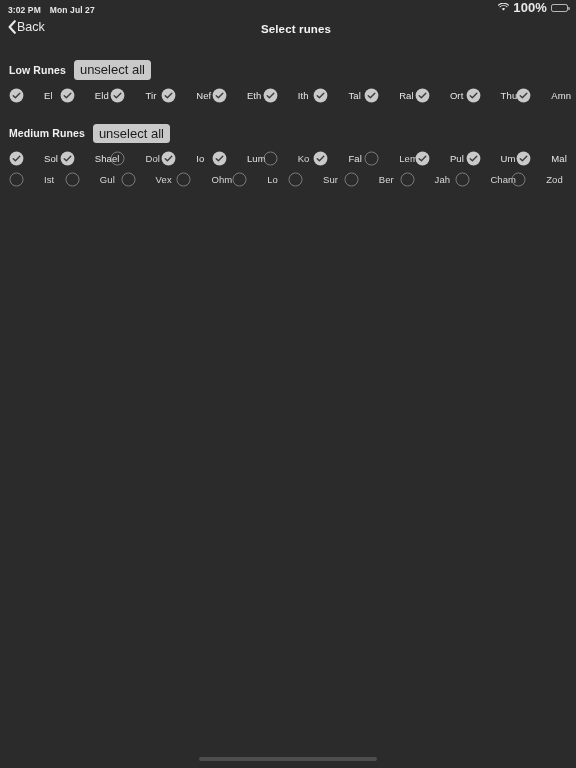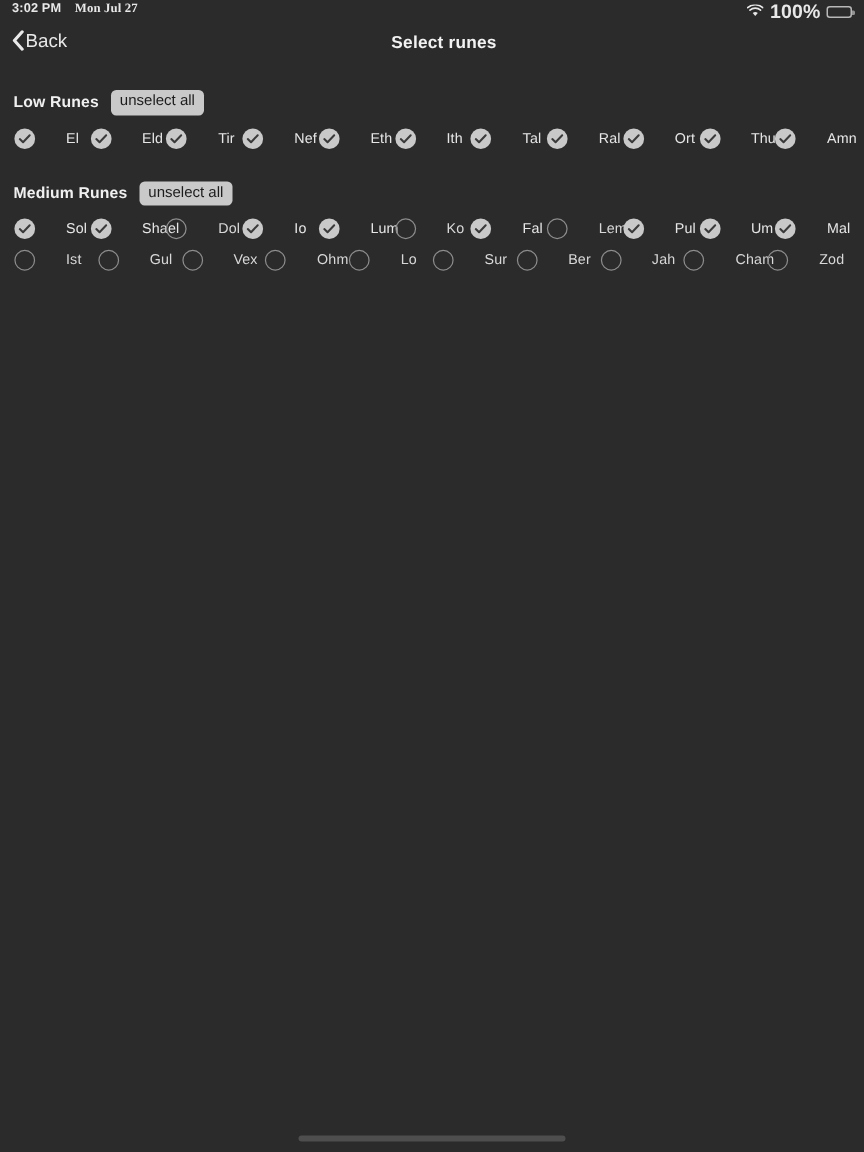--- a/index.html
+++ b/index.html
@@ -7,27 +7,27 @@
     width:576px; height:768px;
     background:#2b2b2b;
     font-family:"Liberation Sans", sans-serif;
     -webkit-font-smoothing:antialiased;
     overflow:hidden;
   }
   #screen { position:relative; width:576px; height:768px; background:#2b2b2b; }
 
   
   .statusbar {
-    height:15px; display:flex; align-items:flex-start;
+    height:15px; display:flex; align-items:flex-end;
     padding:0 8px; color:#e8e8e8; font-size:8.5px; letter-spacing:.1px;
   }
   .sb-left { display:flex; align-items:center; gap:9px; }
   .sb-right { margin-left:auto; display:flex; align-items:center; gap:4px; }
   .sb-time { font-weight:600; }
-  .sb-date { font-weight:600;font-family:Liberation Serif, serif; }
+  .sb-date { font-weight:600; }
   .sb-pct { font-weight:600; font-size:13px; }
   .wifi-icon { display:block; }
   .battery {
     width:17px; height:8px; border:1px solid rgba(232,232,232,.75);
     border-radius:2.2px; position:relative; padding:1px;
   }
   .battery::after {
     content:""; position:absolute; right:-2.6px; top:2.2px;
     width:1.4px; height:3.2px; background:rgba(232,232,232,.55);
     border-radius:0 1px 1px 0;
@@ -66,21 +66,21 @@
 
   
   .section { padding:0 9px; }
   .sec-head {
     display:flex; align-items:center; gap:8px;
     margin-top:18px; margin-bottom:5px;
   }
   .sec-title { color:#f0f0f0; font-size:10.5px; font-weight:700; letter-spacing:.1px; }
   .sec-btn {
     background:#c9c9c9; color:#1c1c1c;
-    font-size:10px; font-weight:400;
+    font-size:13px; font-weight:400;
     border-radius:3.5px; padding:3px 6px 3.5px;
     cursor:pointer; line-height:1;
   }
 
   
   .rune-row {
     display:flex; align-items:center;
     padding:3px 0 3px 0;
   }
   .rune { display:flex; align-items:center; gap:20px; flex:1 1 0; min-width:0; }

